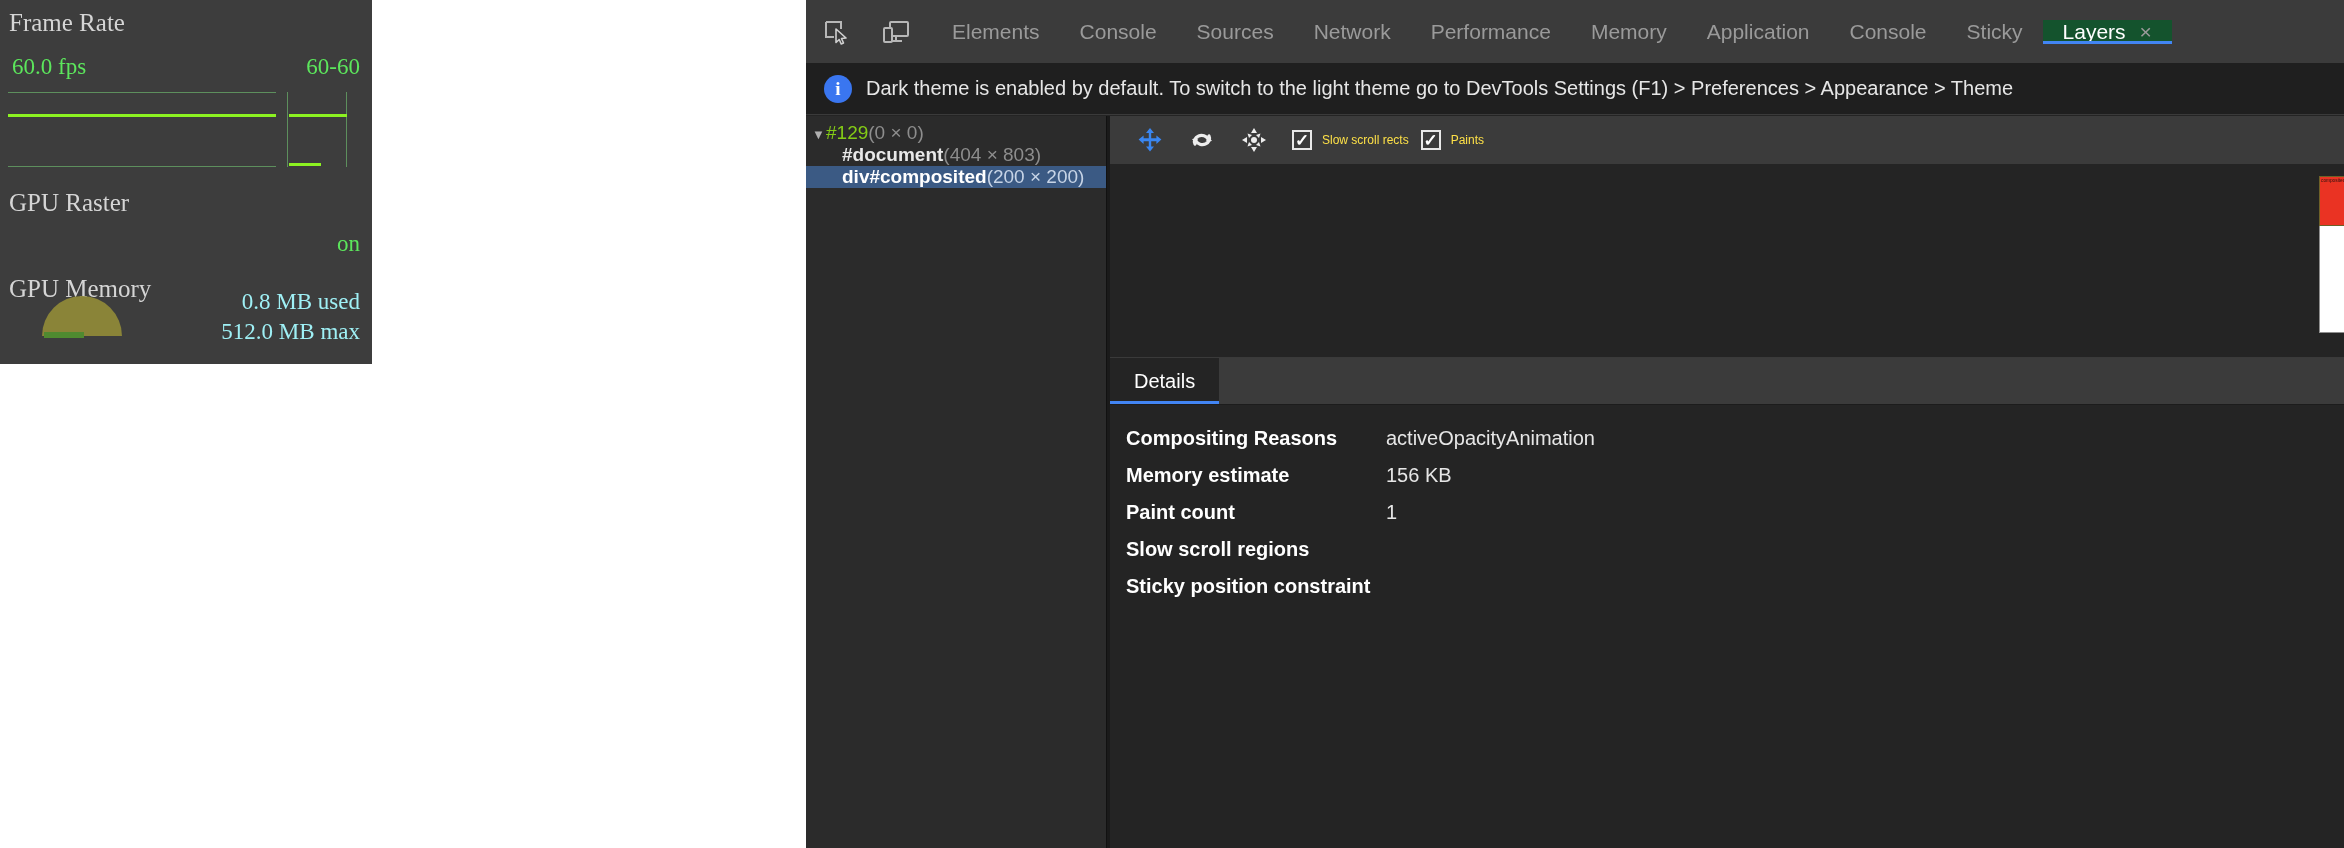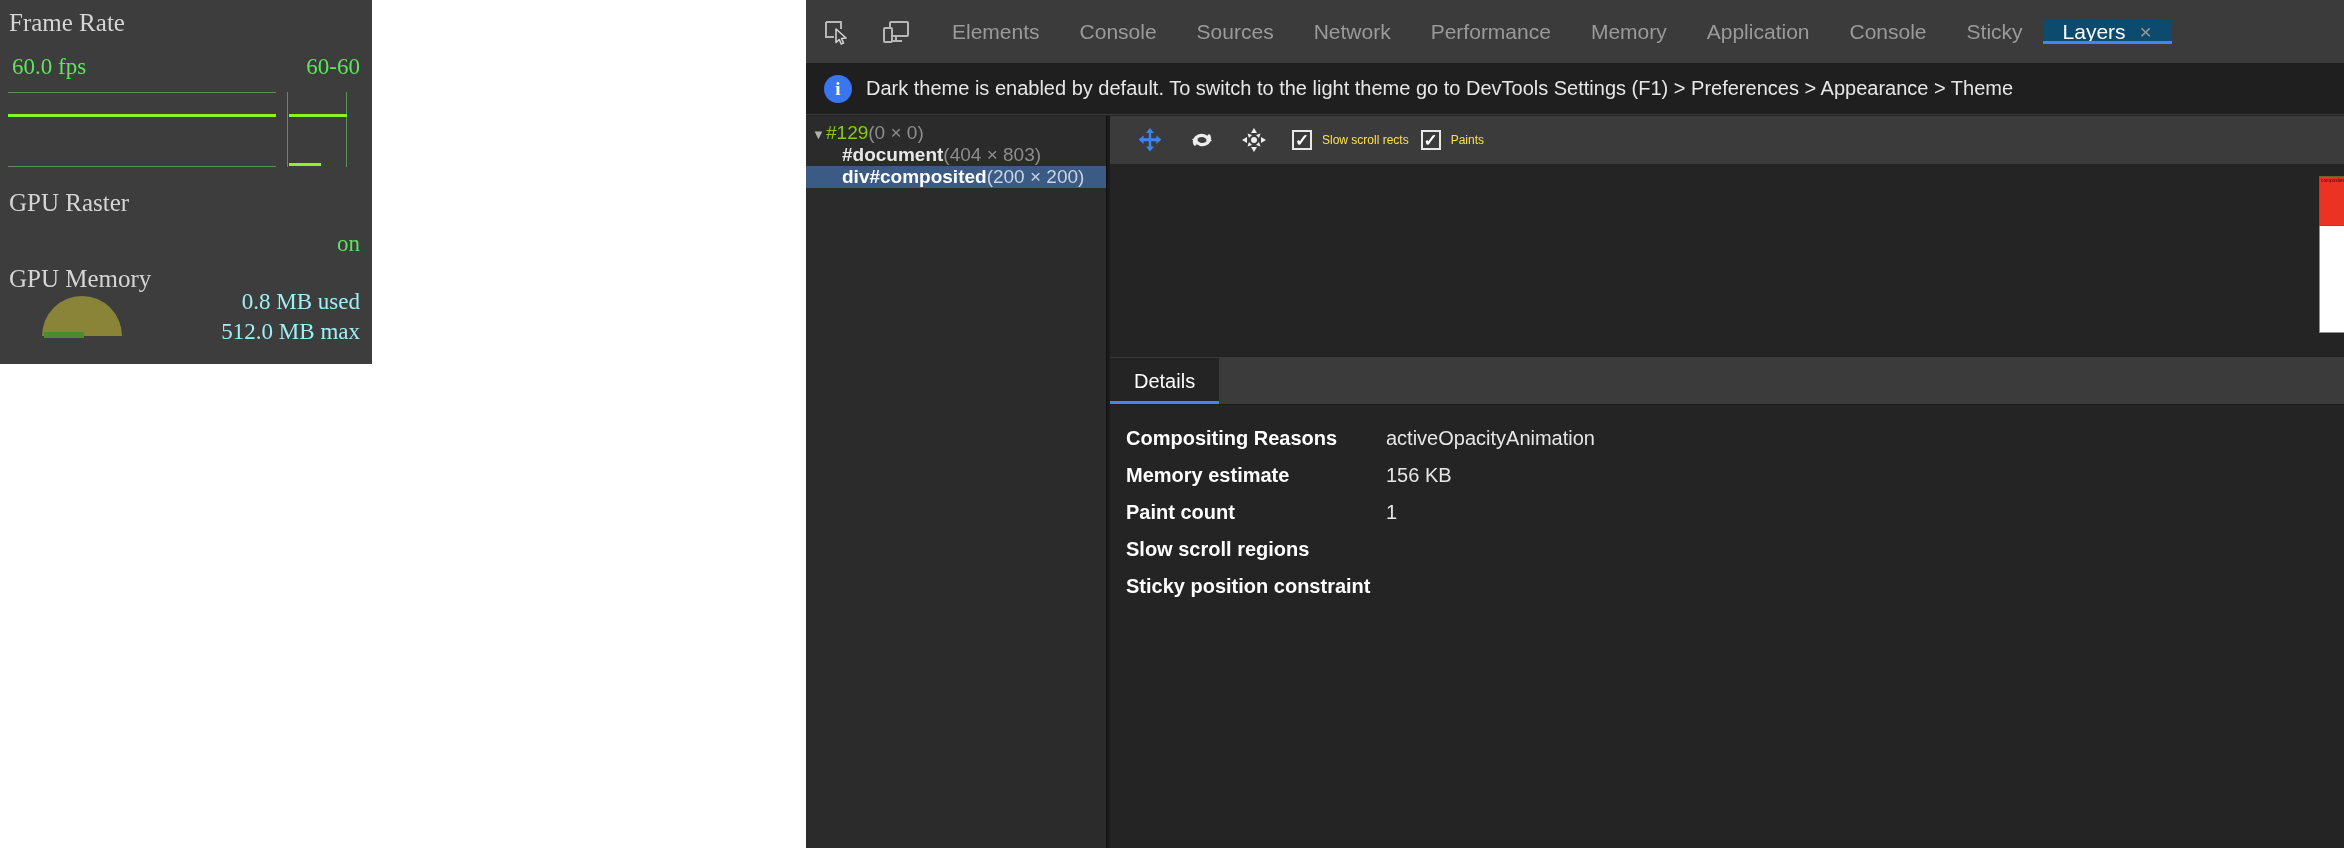--- a/index.html
+++ b/index.html
@@ -102,21 +102,21 @@
   #fr-hist .h-bar-bot {
     position: absolute; left: 2px; width: 32px; top: 71px; height: 3px;
     background: #8cf221;
   }
 
   
   #gr-title { top: 190px; }
   #gr-val   { right: 12px; top: 232px; }
 
   
-  #gm-title { top: 266px; }
+  #gm-title { top: 276px; }
   #gm-used  { right: 12px; top: 290px; }
   #gm-max   { right: 12px; top: 320px; }
 
   #gm-gauge {
     position: absolute;
     left: 42px;
     top: 296px;
     width: 80px;
     height: 42px;
   }
@@ -175,21 +175,21 @@
     display: flex;
     align-items: center;
     padding: 0 20px;
     color: #9a9a9a;
     font-size: 21px;
     white-space: nowrap;
     cursor: pointer;
     position: relative;
   }
   .dt-tab.active {
-    background: #0c4a6e;
+    background: #14532d;
     color: #ffffff;
   }
   .dt-tab .tab-close {
     margin-left: 14px;
     color: #9a9a9a;
     font-size: 21px;
     line-height: 1;
     cursor: pointer;
   }
   .dt-tab.active::after {

